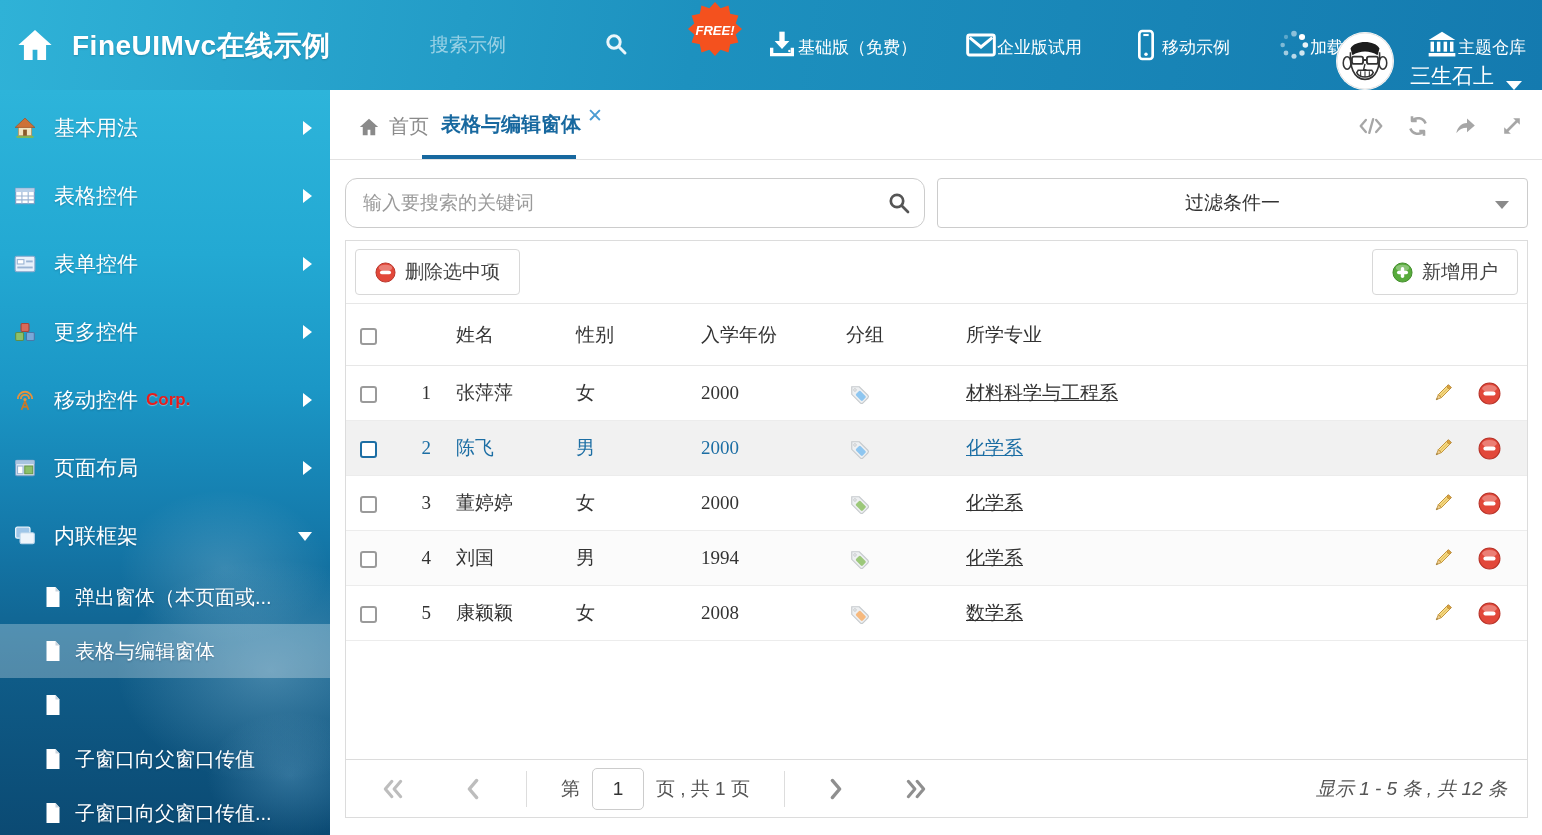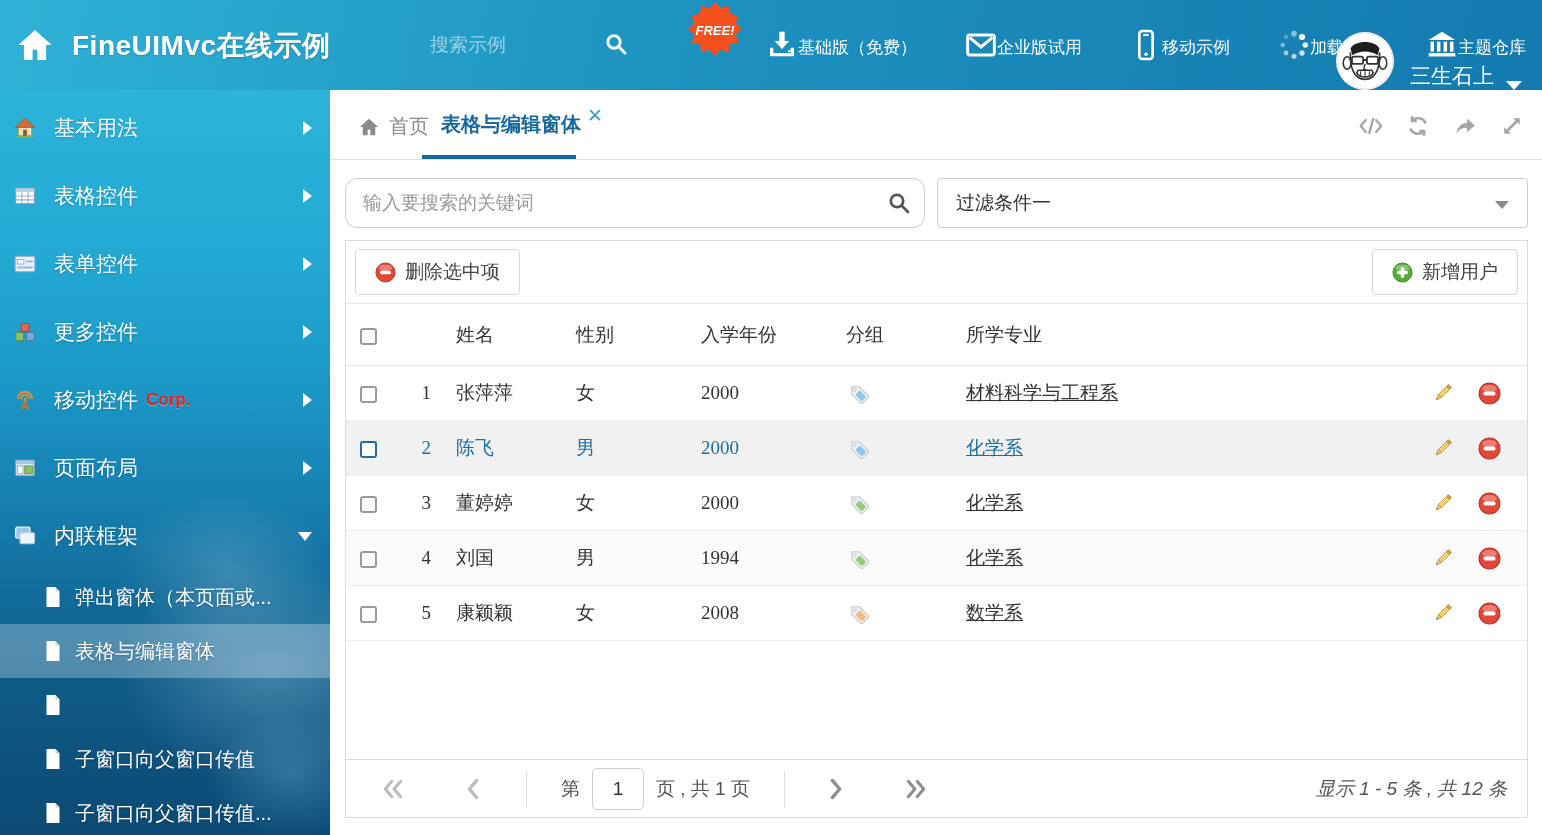--- a/index.html
+++ b/index.html
@@ -71,21 +71,21 @@
   .tab-tool svg { width:100%; height:100%; }
 
   .filter-row { position:absolute; left:15px; right:14px; top:88px; height:50px; display:flex; gap:12px; }
   .search-box { position:relative; width:580px; flex:0 0 auto; }
   .search-box input { width:100%; height:50px; border:1px solid #ccc; border-radius:12px; padding:0 50px 0 17px;
     font-size:19px; color:#333; outline:none; font-family:inherit; }
   .search-box input::placeholder { color:#9a9a9a; }
   .search-box .mag { position:absolute; right:14px; top:13px; width:24px; height:24px; color:#555; cursor:pointer; }
   .search-box .mag svg { width:100%; height:100%; }
   .dropdown { flex:1; border:1px solid #ccc; border-radius:4px; display:flex; align-items:center;
-    padding:0 18px; font-size:19px; color:#333; cursor:pointer; position:relative; }
+    padding:0 18px; font-size:19px; color:#333; cursor:pointer; position:relative;justify-content:center; }
   .dd-caret { position:absolute; right:18px; top:22px; width:0; height:0;
     border-left:7px solid transparent; border-right:7px solid transparent; border-top:8px solid #8a8a8a; }
 
   .grid-panel { position:absolute; left:15px; right:14px; top:150px; bottom:17px;
     border:1px solid #dcdcdc; display:flex; flex-direction:column; background:#fff; }
   .grid-toolbar { height:63px; display:flex; align-items:center; justify-content:space-between;
     padding:0 9px; border-bottom:1px solid #e7e7e7; }
   .btn { display:inline-flex; align-items:center; gap:9px; height:46px; padding:0 19px;
     background:#fff; border:1px solid #d8d8d8; border-radius:4px; font-size:19px; color:#444;
     cursor:pointer; font-family:inherit; }

